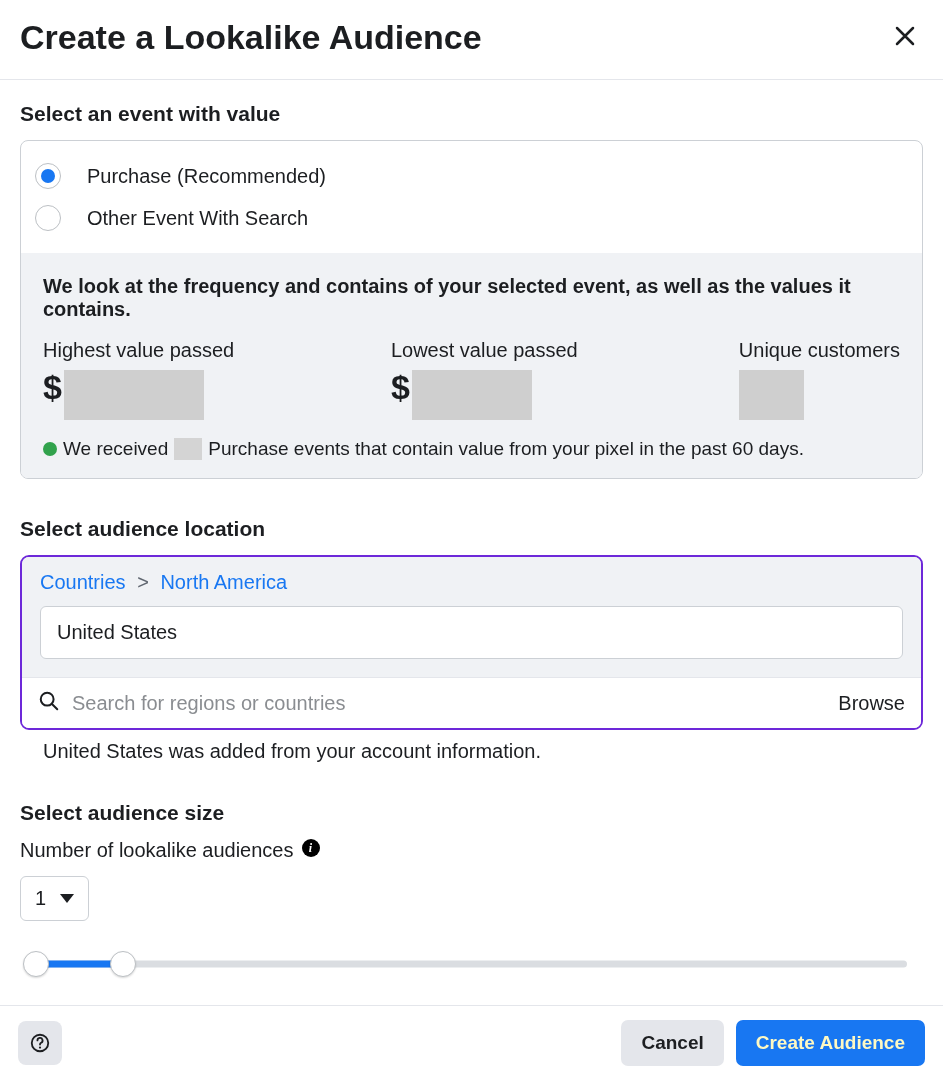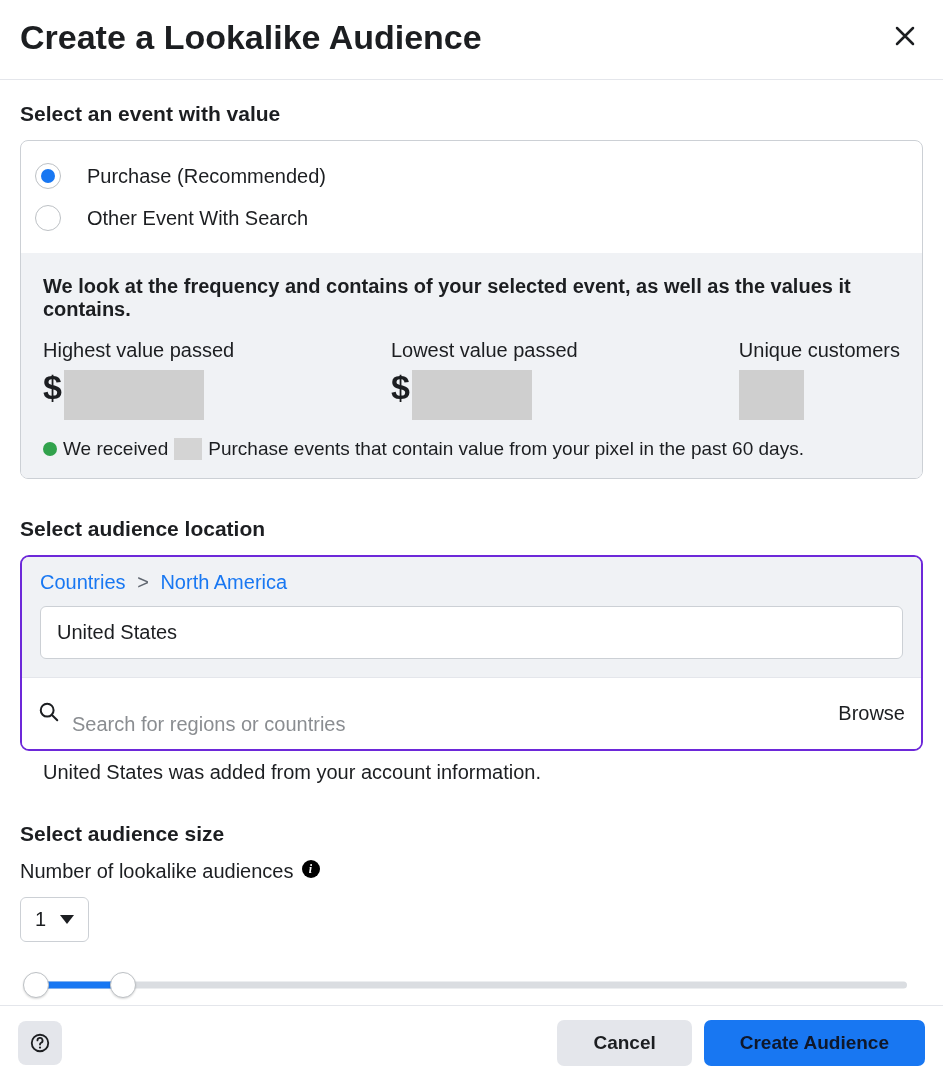--- a/index.html
+++ b/index.html
@@ -35,41 +35,41 @@
   .green-dot { width:14px; height:14px; background:#31a24c; border-radius:50%; flex-shrink:0; }
   .spacer { height:38px; }
   .loc-wrap { border:2px solid #6d28d9; border-radius:9px; overflow:hidden; }
   .loc-top { background:#f0f2f5; padding: 14px 18px 18px 18px; }
   .breadcrumb { font-size:20px; margin-bottom:12px; }
   .breadcrumb a { color:#1877f2; text-decoration:none; cursor:pointer; }
   .breadcrumb .sep { color:#606770; margin:0 6px; }
   .chip-row { background:#fff; border:1px solid #ccd0d5; border-radius:6px; padding: 14px 16px; font-size:20px; }
   .search-row { display:flex; align-items:center; padding:12px 16px; border-top:1px solid #e4e6eb; background:#fff; gap:10px; }
   .search-icon svg { width:22px; height:22px; }
-  .search-input { flex:1; border:none; outline:none; font-size:20px; color:#c2410c;margin-top:22px; }
+  .search-input { flex:1; border:none; outline:none; font-size:20px; color:#c2410c; }
   .search-input::placeholder { color:#8a8d91; }
   .browse { font-size:20px; cursor:pointer; }
   .helper-text { font-size:20px; color:#1c1e21; margin-top:10px;margin-left:23px; }
   .size-sub { font-size:20px; margin:12px 0 14px 0; display:flex; align-items:flex-start; gap:8px; }
   .info-icon { width:18px; height:18px; background:#000; color:#fff; font-size:12px; font-weight:700; border-radius:50%; display:flex; align-items:center; justify-content:center; font-family: Georgia, serif; font-style:italic; }
   .select-box { border:1px solid #ccd0d5; border-radius:6px; display:inline-flex; align-items:center; gap:14px; padding: 10px 14px; font-size:20px; cursor:pointer; }
   .caret-down { width:0; height:0; border-left:7px solid transparent; border-right:7px solid transparent; border-top:9px solid #1c1e21; }
   .slider-area { margin-top:30px; padding: 0 4px 8px 4px; }
   .slider-badge { font-size:18px; font-weight:600; text-align:left; margin-left:60px; margin-bottom:12px; }
   .slider-track-wrap { position:relative; height:26px; margin:0 12px; }
   .track { position:absolute; top:50%; left:0; right:0; height:7px; background:#dadde1; border-radius:4px; transform:translateY(-50%); }
   .track-fill { position:absolute; top:50%; left:0; height:7px; background:#1877f2; border-radius:4px; transform:translateY(-50%); }
   .handle { position:absolute; top:50%; width:26px; height:26px; background:#fff; border:1px solid #bcc0c4; border-radius:50%; transform:translate(-50%,-50%); box-shadow:0 1px 2px rgba(0,0,0,.15); cursor:grab; }
   .footer { border-top:1px solid #e4e6eb; padding:14px 18px; display:flex; align-items:center; gap:12px; background:#fff; }
   .help-btn { width:44px; height:44px; background:#e4e6eb; border-radius:8px; display:flex; align-items:center; justify-content:center; cursor:pointer; }
   .help-btn svg { width:22px; height:22px; }
   .footer-spacer { flex:1; }
-  .btn { border-radius:7px; padding: 12px 36px; font-size:19px; font-weight:600; cursor:pointer; border:none; }
+  .btn { border-radius:7px; padding: 12px 20px; font-size:19px; font-weight:600; cursor:pointer; border:none; }
   .btn-secondary { background:#e4e6eb; color:#1c1e21; }
-  .btn-primary { background:#1877f2; color:#0f172a; }
+  .btn-primary { background:#1877f2; color:#fef9c3; }
 </style>
 </head>
 <body>
 
 <div class="page">
   <div class="header">
     <h1>Create a Lookalike Audience</h1>
     <div class="close-x">
       <svg viewBox="0 0 24 24">
           <path d="M4 4 L20 20 M20 4 L4 20" stroke="#1c1e21" stroke-width="2.5" fill="none" stroke-linecap="round"></path>

